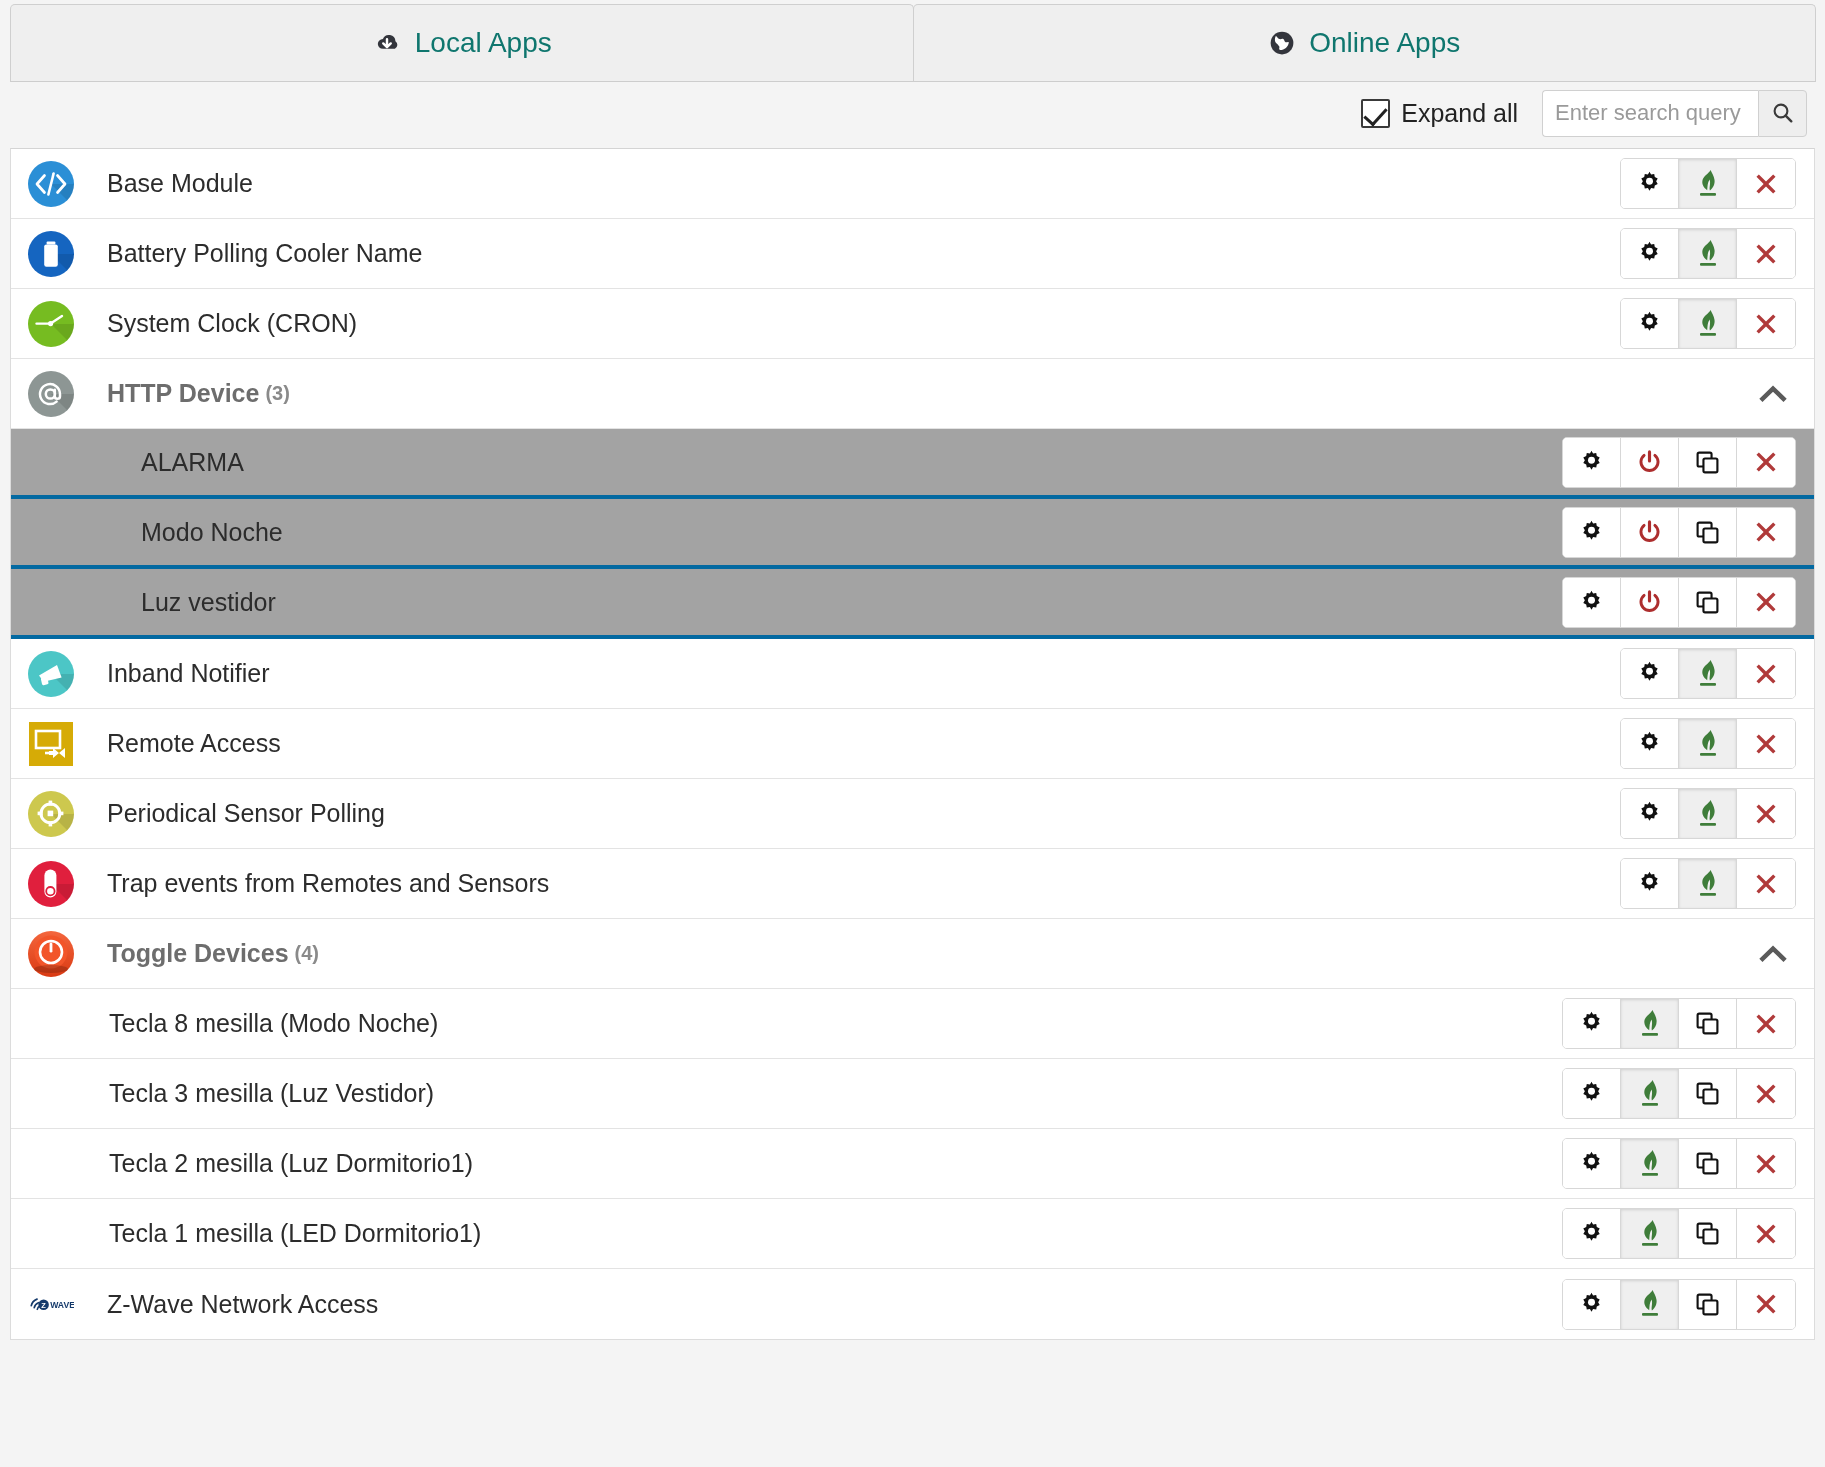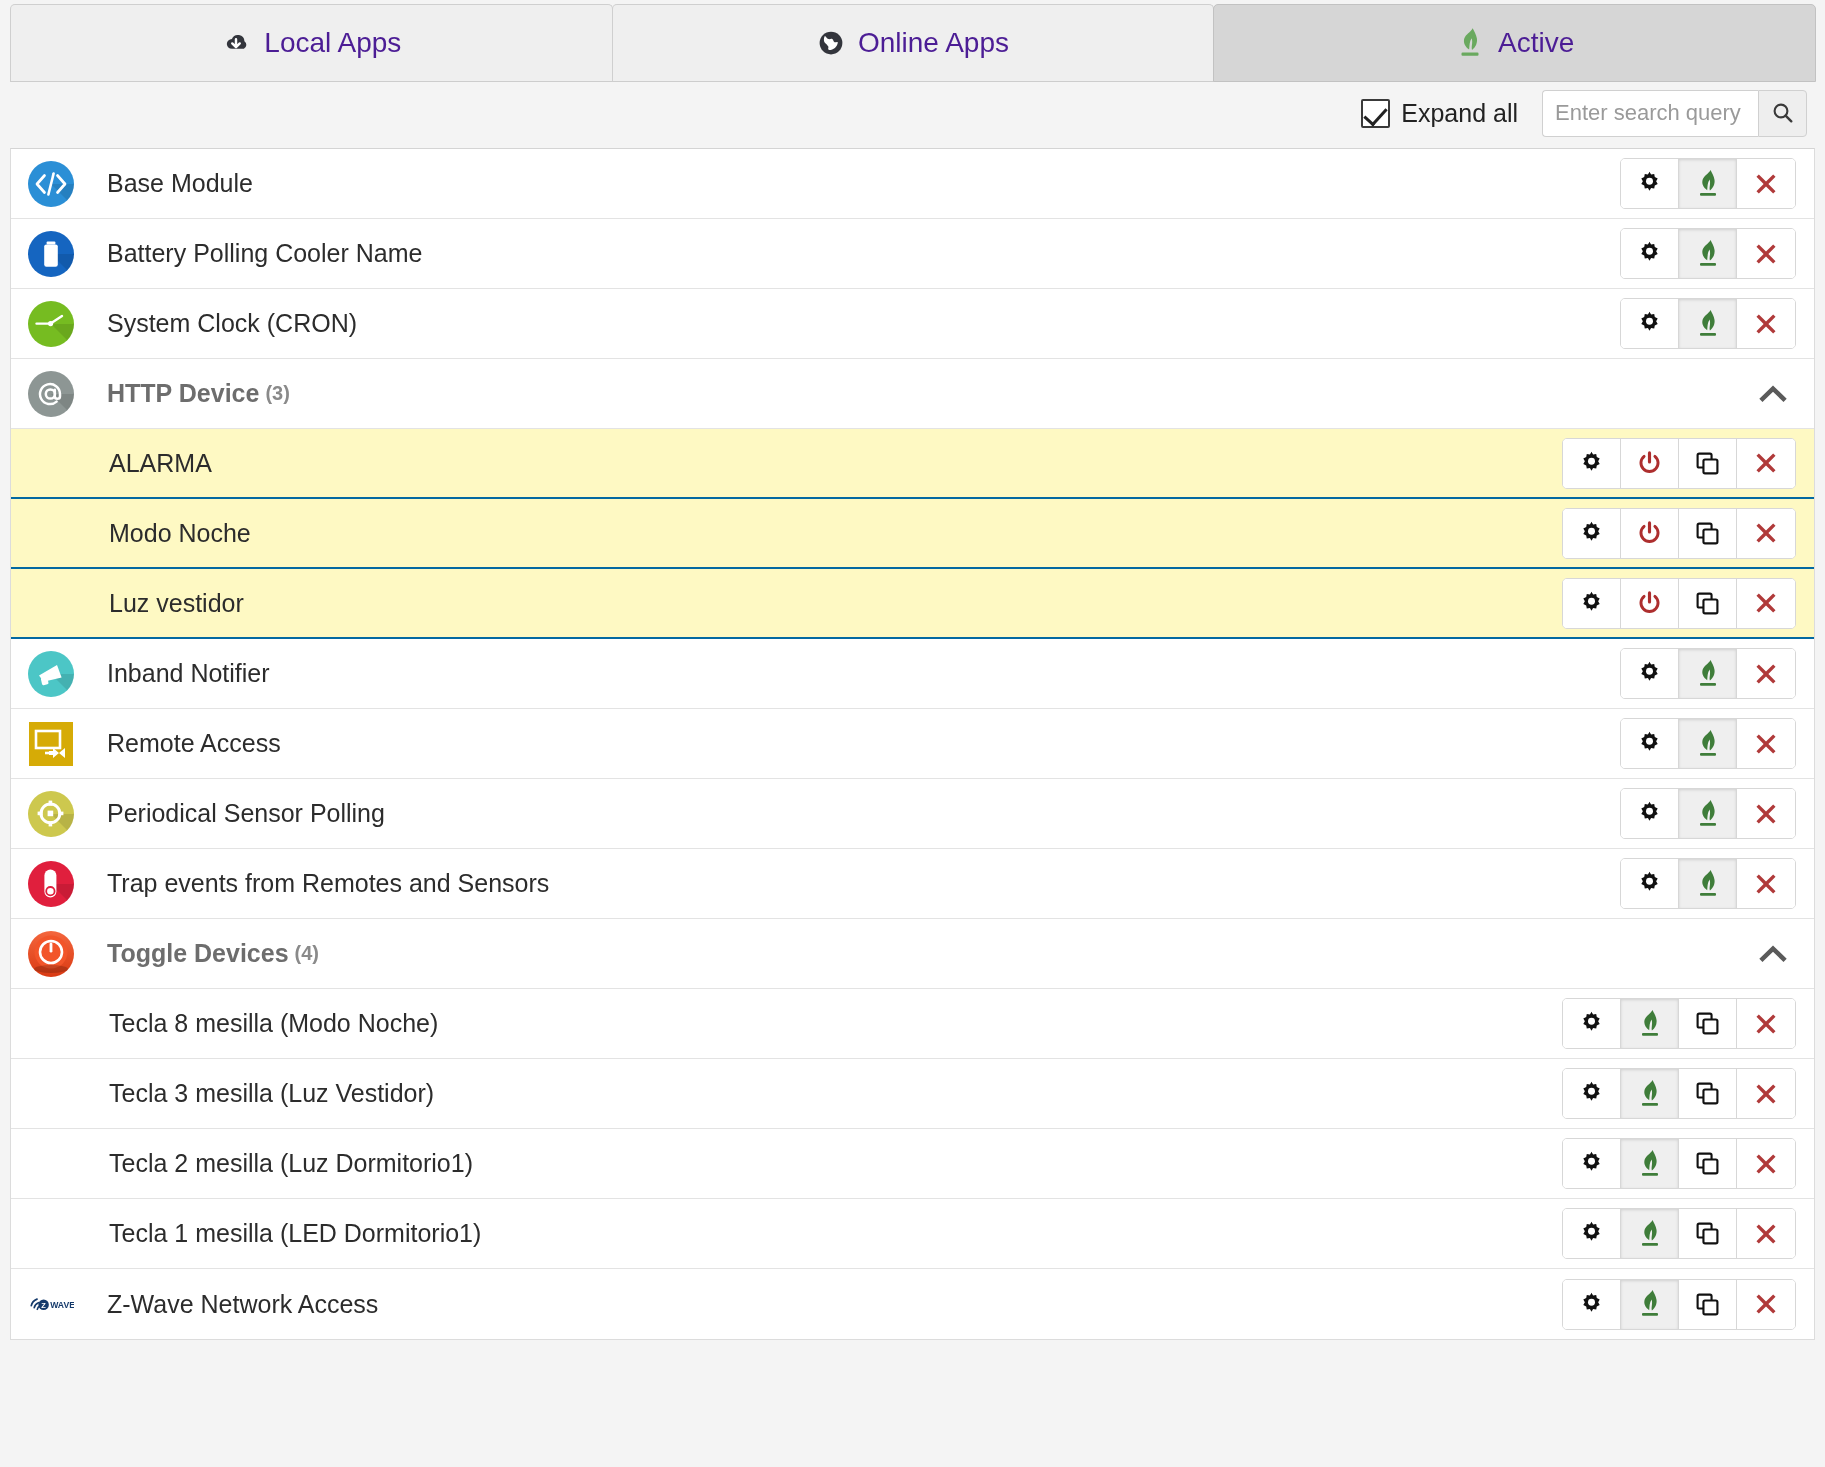--- a/index.html
+++ b/index.html
@@ -18,21 +18,21 @@
     margin: 4px 10px 0 10px;
     height: 78px;
   }
   .tab {
     flex: 1 1 0;
     display: flex;
     align-items: center;
     justify-content: center;
     gap: 13px;
     font-size: 28px;
-    color: #4c1d95;
+    color: #0f766e;
     background: #efefef;
     border: 1px solid #cfcfcf;
     border-bottom: 1px solid #cdcdcd;
     border-radius: 5px 5px 0 0;
     margin-right: -1px;
     cursor: pointer;
     position: relative;
   }
   .tab.active {
     background: #d6d6d6;
@@ -114,21 +114,21 @@
     height: 70px;
     background: #fff;
     border-bottom: 1px solid #e3e3e3;
     padding-left: 16px;
     padding-right: 18px;
     position: relative;
   }
   .row:last-child { border-bottom: none; }
   .row.group { background: #fff; }
   .row.child { background: #fff; padding-left: 50px; }
-  .row.child-danger { background: #fef9c3; border-bottom: 2px solid #0369a1; }
+  .row.child-danger { background: #a3a3a3; border-bottom: 4px solid #0369a1; gap: 32px; }
 
   .row-icon {
     width: 48px; height: 48px;
     flex: 0 0 48px;
     margin-right: 0px;
     display: flex; align-items: center; justify-content: center;
   }
   .row-label {
     font-size: 25px;
     color: #2c2c2c;
@@ -194,29 +194,20 @@
       <span>Local Apps</span>
     </div>
     <div class="tab">
       <span class="ticon">
         <svg width="28" height="28" viewBox="0 0 32 32">
           <circle cx="16" cy="16" r="13" fill="#33353c"></circle>
           <path d="M9 8c2 1 2 3 4 3.5s3-1 4.5 0 1 3 2.5 3.5 3-1 3.8 0.4c-.6 5-5 8.6-9.8 8.6-1 0-1.6-2-1-3 .6-1.2-1-1.6-1.6-3C10.6 16.8 8.4 16 8 13.6 7.7 11.8 8 9 9 8z" fill="#fff"></path>
         </svg>
       </span>
       <span>Online Apps</span>
-    </div>
-    <div class="tab active">
-      <span class="ticon">
-        <svg width="30" height="34" viewBox="0 0 26 32">
-          <path d="M15.5 2c-2 4-6.5 5.5-7.8 9.6-1.3 4 .6 8 4.5 10.6 .4-4 .2-7.4 2.4-10.6 1.3 4.2-.6 7.6.3 11 3.4-2.6 5.2-6.6 4.6-10.8C18.9 7.8 16.9 5 15.5 2z" fill="#6aa95f"></path>
-          <rect x="5" y="25" width="16" height="3" rx="1" fill="#6aa95f"></rect>
-        </svg>
-      </span>
-      <span>Active</span>
     </div>
   </div>
 
 <div class="toolbar">
   <div class="expand-wrap">
     <span class="cbx"></span>
     <span class="expand-label">Expand all</span>
   </div>
   <div class="searchbox">
     <input type="text" placeholder="Enter search query" style="">

